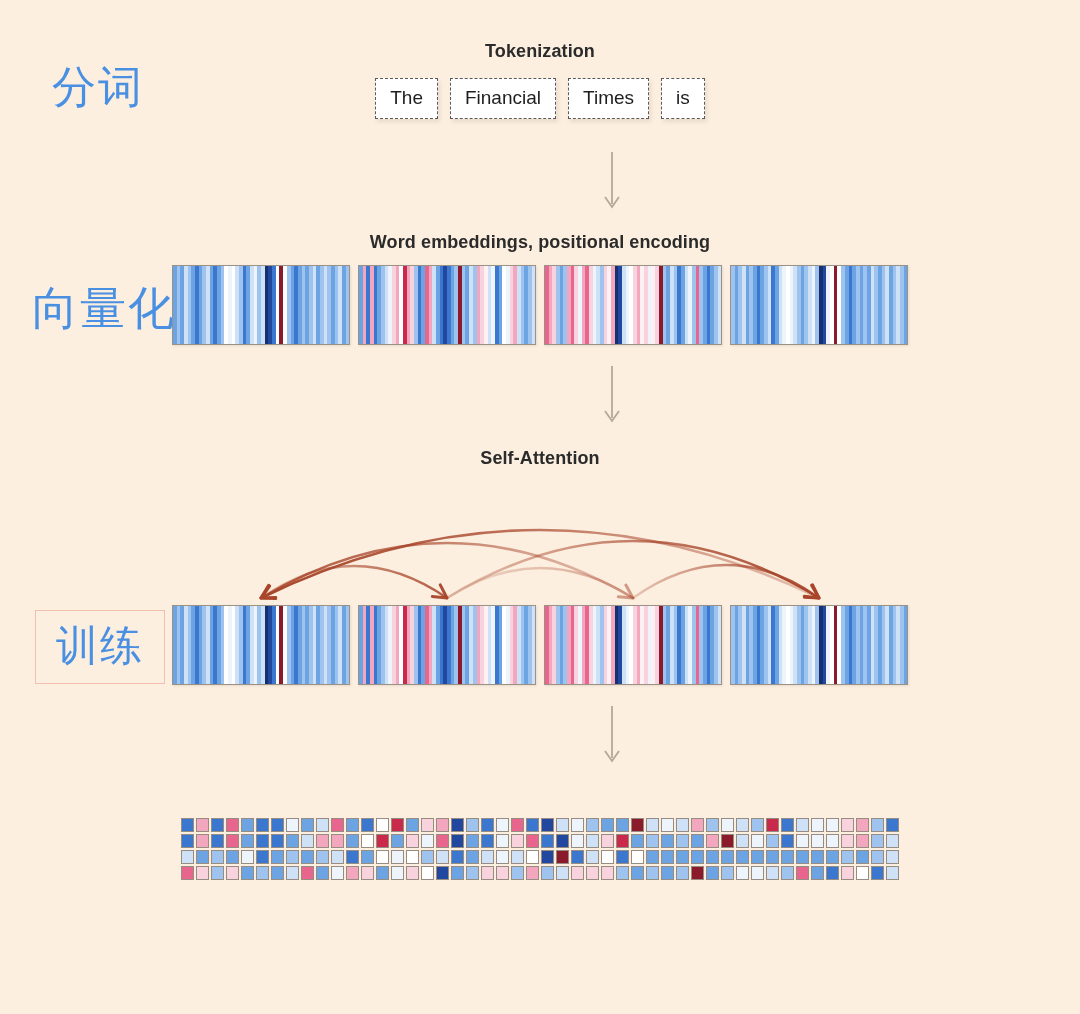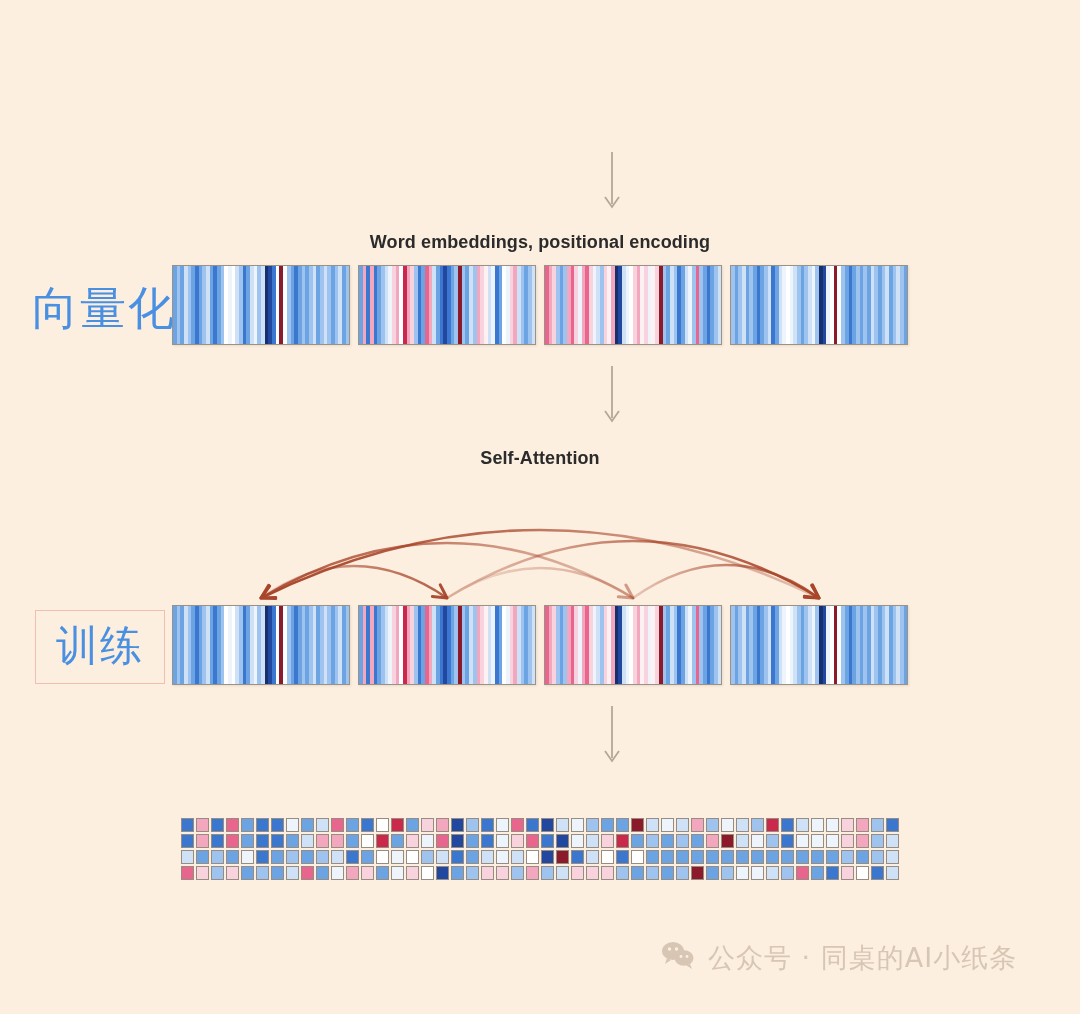--- a/index.html
+++ b/index.html
@@ -151,26 +151,34 @@
     font-family: "DejaVu Sans", "Liberation Sans", sans-serif;
     white-space: nowrap;
   }
   #watermark-text { letter-spacing: 1px; }
 </style>
 </head>
 <body>
 
 <div id="stage">
 
+  <div class="cn-label" id="cn-tokenize">分词</div>
   <div class="cn-label" id="cn-vectorize">向量化</div>
   <div class="cn-label" id="cn-train">训练</div>
 
+  <div class="heading" id="h-tokenization">Tokenization</div>
   <div class="heading" id="h-embeddings">Word embeddings, positional encoding</div>
   <div class="heading" id="h-attention">Self-Attention</div>
 
+  <div id="token-row">
+      <div class="token-chip">The</div>
+      <div class="token-chip">Financial</div>
+      <div class="token-chip">Times</div>
+      <div class="token-chip">is</div>
+    </div>
 
   <div class="v-arrow" id="arrow-1">
     <svg width="32" height="62" viewBox="0 0 32 62">
       <line x1="16" y1="0" x2="16" y2="52" stroke="#b6a699" stroke-width="1.8"></line>
       <path d="M9 45 L16 55 L23 45" fill="none" stroke="#b6a699" stroke-width="1.8"></path>
     </svg>
   </div>
   <div class="v-arrow" id="arrow-2">
     <svg width="32" height="62" viewBox="0 0 32 62">
       <line x1="16" y1="0" x2="16" y2="52" stroke="#b6a699" stroke-width="1.8"></line>
@@ -833,29 +841,14 @@
         <div class="enc-cell" style="background: rgb(232, 102, 142);"></div>
         <div class="enc-cell" style="background: rgb(107, 163, 227);"></div>
         <div class="enc-cell" style="background: rgb(59, 119, 207);"></div>
         <div class="enc-cell" style="background: rgb(248, 211, 222);"></div>
         <div class="enc-cell" style="background: rgb(255, 255, 255);"></div>
         <div class="enc-cell" style="background: rgb(59, 119, 207);"></div>
         <div class="enc-cell" style="background: rgb(207, 225, 246);"></div>
       </div>
     </div>
 
-  <div id="watermark">
-    <span>
-      <svg width="36" height="30" viewBox="0 0 36 30">
-        <ellipse cx="13" cy="11" rx="11" ry="9" fill="#d8c6b4"></ellipse>
-        <path d="M7 18 L5 24 L11 20 Z" fill="#d8c6b4"></path>
-        <circle cx="9.5" cy="9" r="1.7" fill="#fcefe0"></circle>
-        <circle cx="16.5" cy="9" r="1.7" fill="#fcefe0"></circle>
-        <ellipse cx="24" cy="18" rx="9.5" ry="7.8" fill="#d8c6b4"></ellipse>
-        <path d="M30 24 L32 29 L26.5 25.5 Z" fill="#d8c6b4"></path>
-        <circle cx="21" cy="16.5" r="1.4" fill="#fcefe0"></circle>
-        <circle cx="27" cy="16.5" r="1.4" fill="#fcefe0"></circle>
-      </svg>
-    </span>
-    <span id="watermark-text">公众号 · 同桌的AI小纸条</span>
-  </div>
 
 </div>
 
 </body></html>

